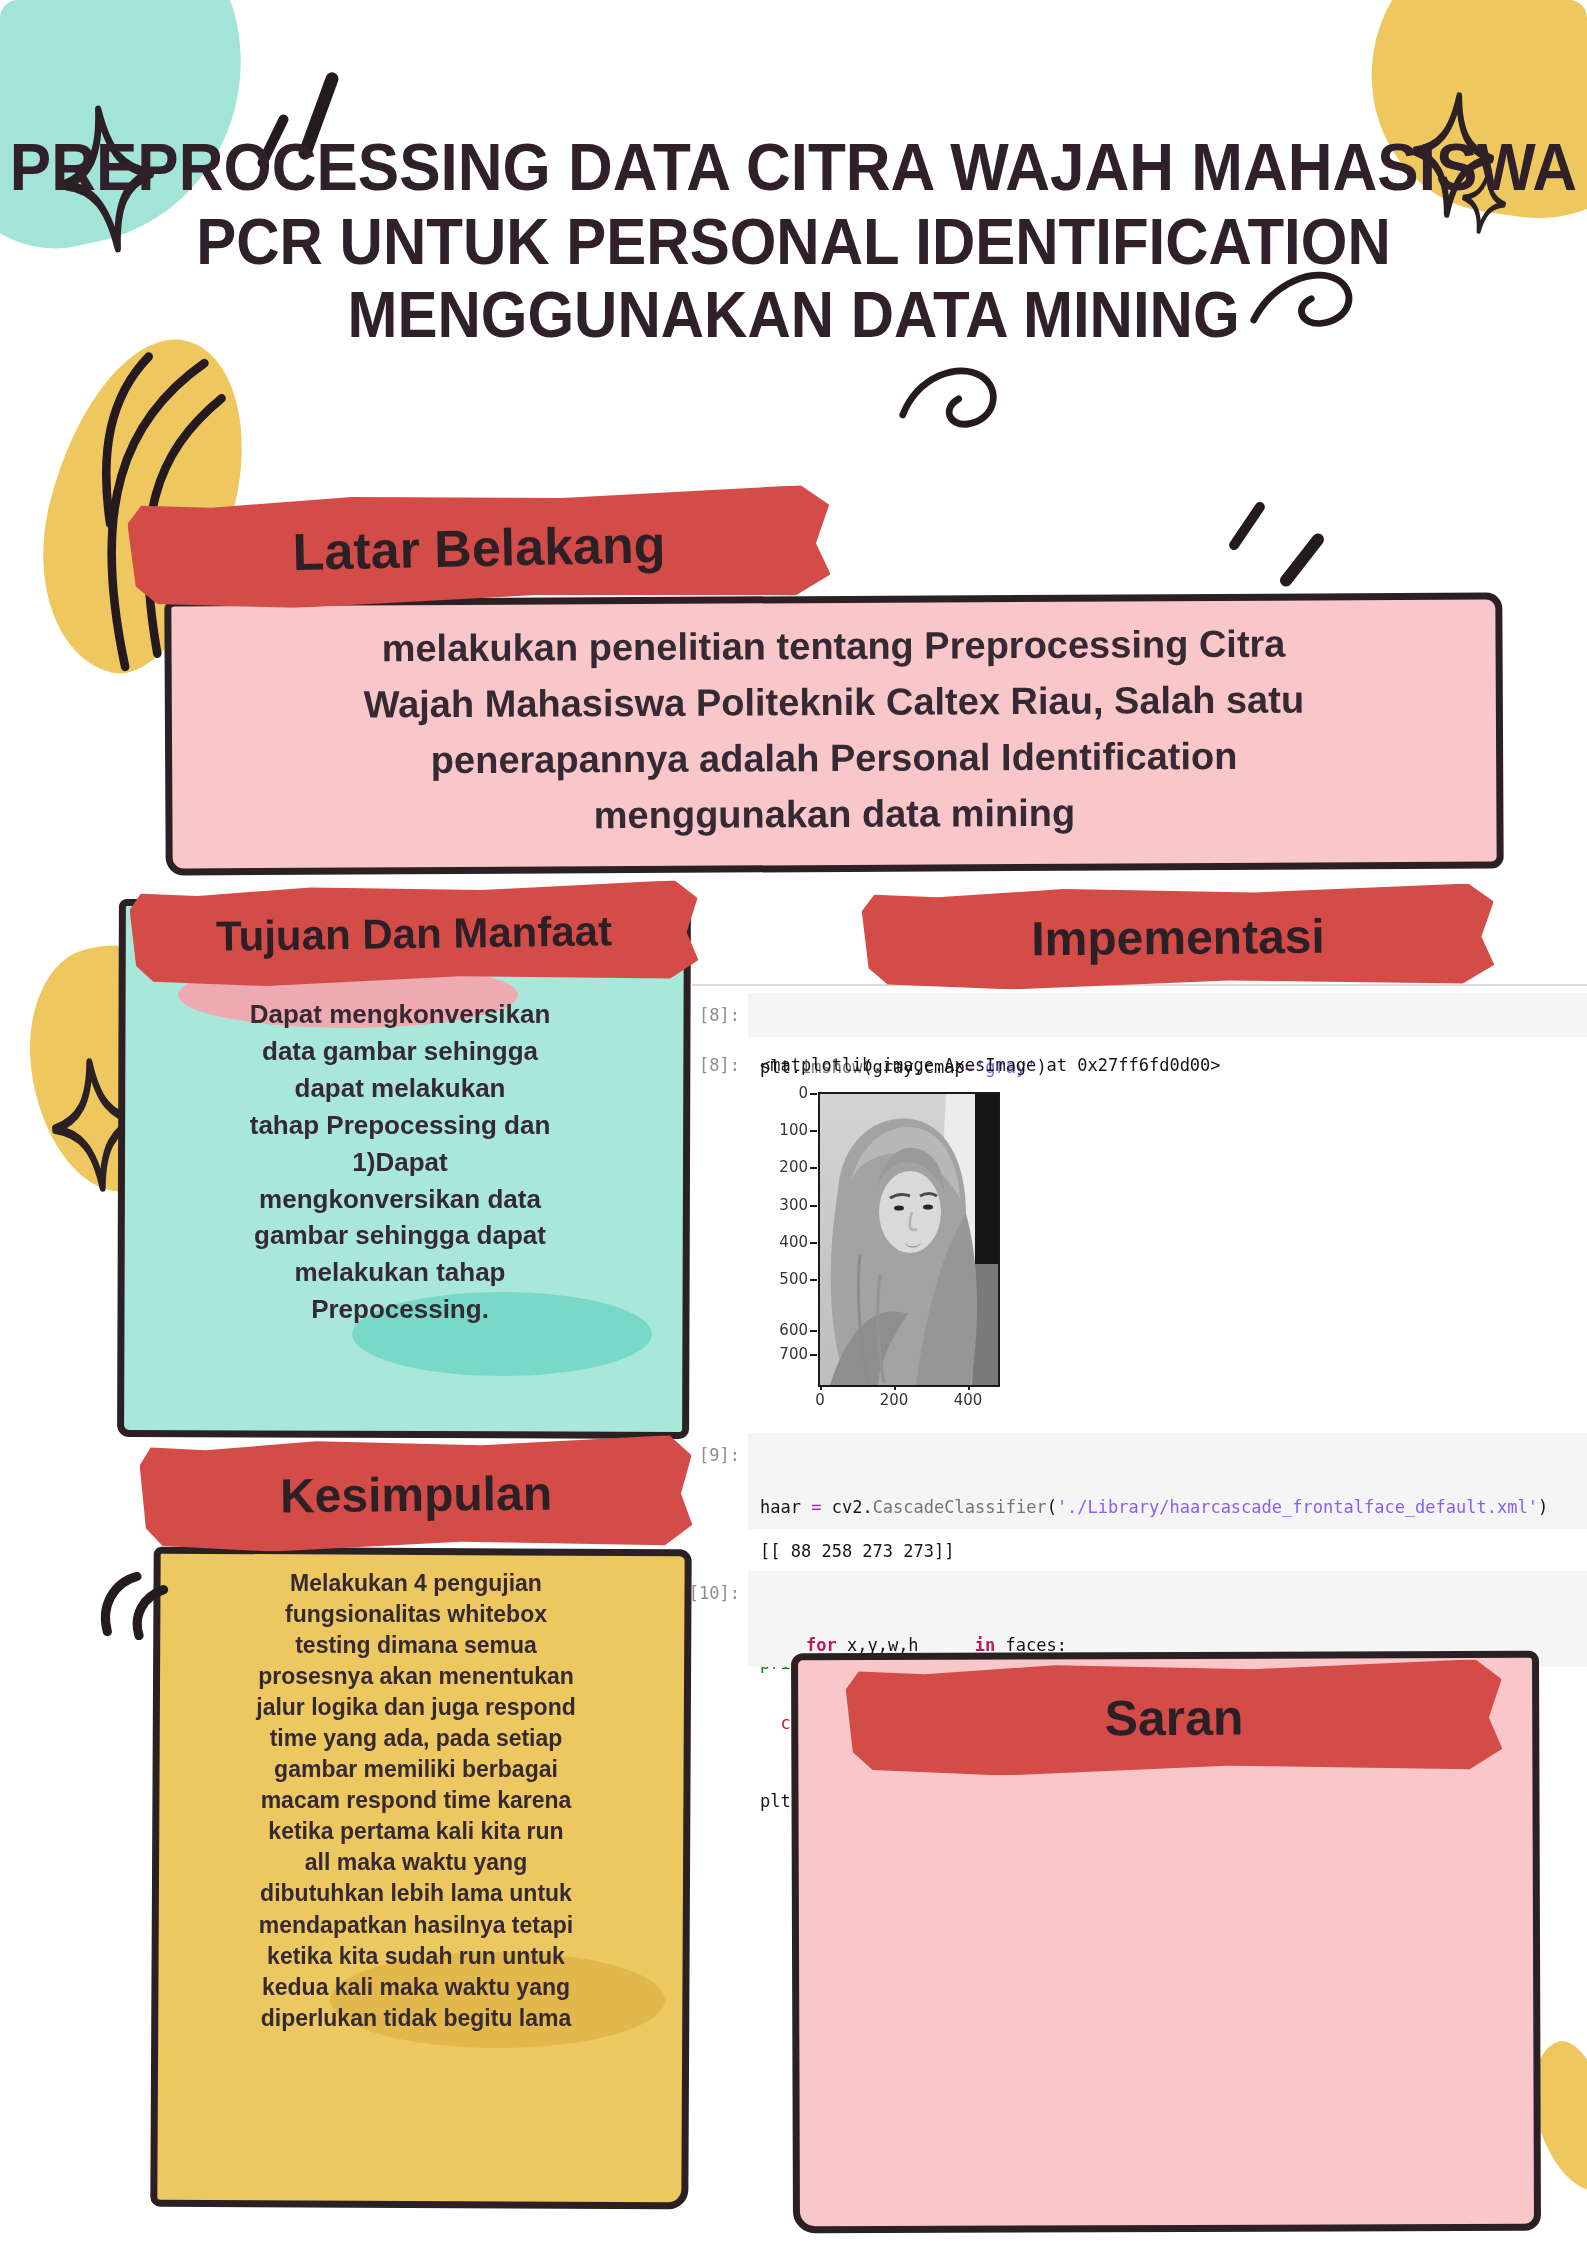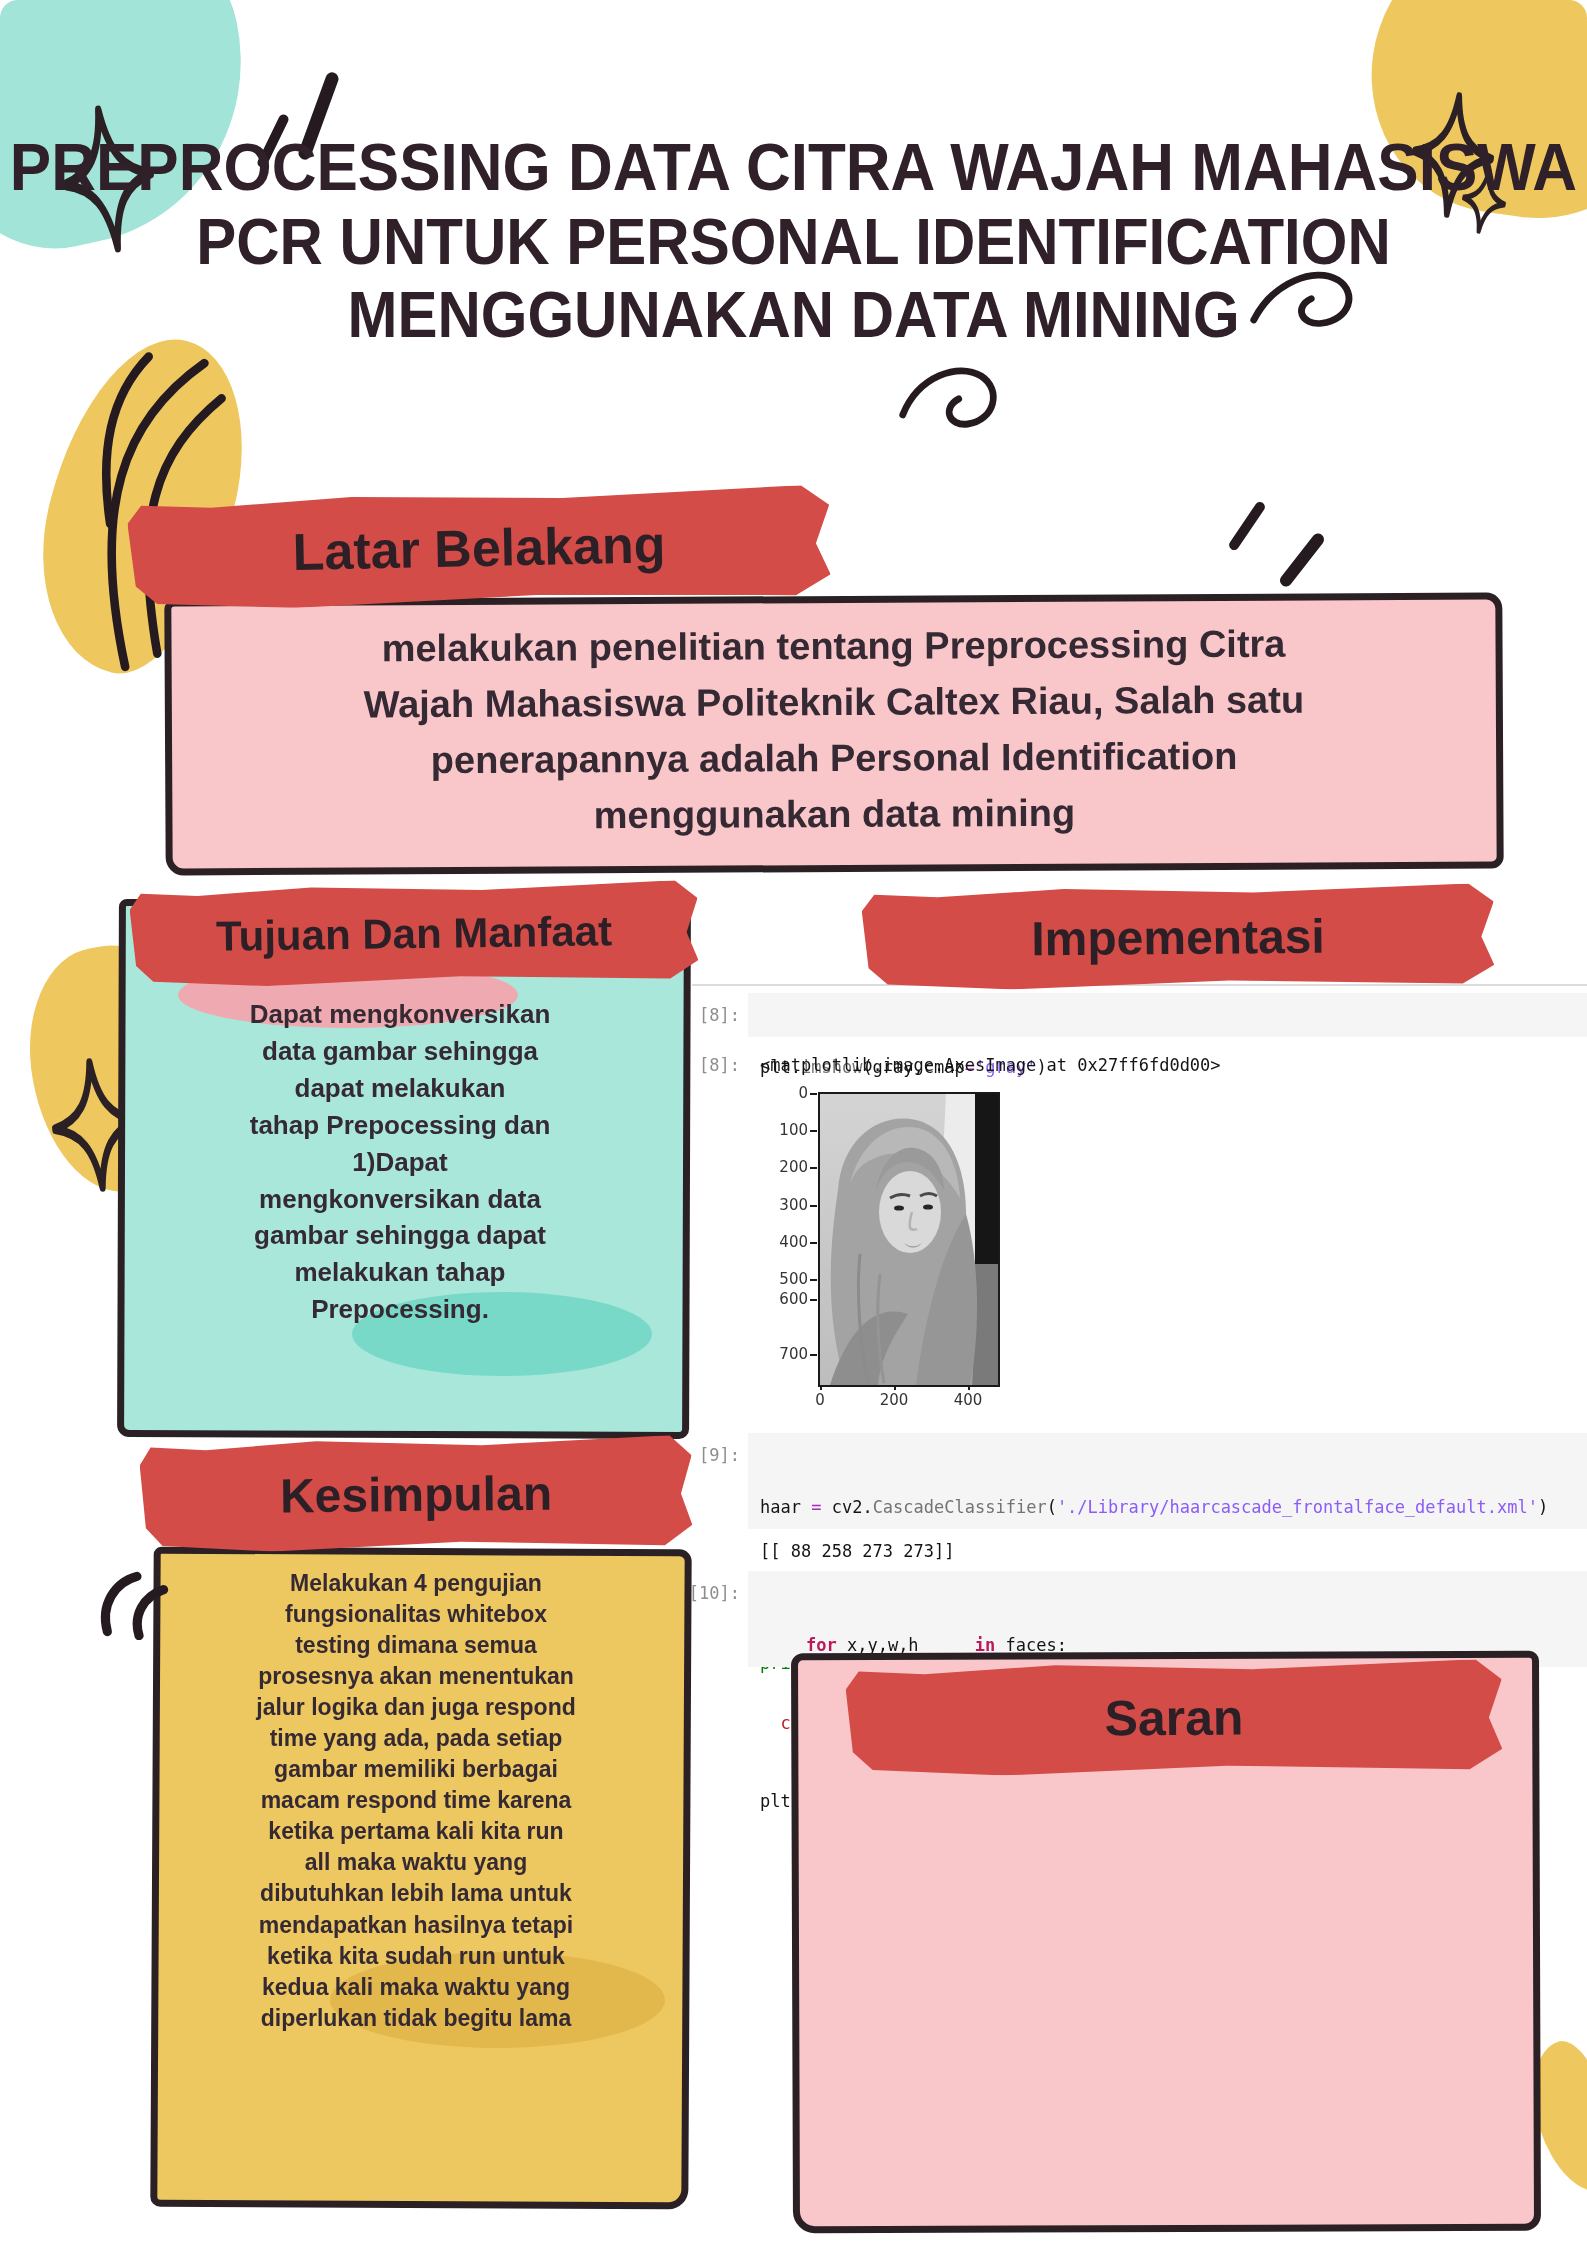--- a/index.html
+++ b/index.html
@@ -46,21 +46,21 @@
   .kw{color:#be185d;font-weight:bold;margin-left:46px;}
   .bi{color:#008000;}
   .mod{color:#ba2121;}
   
   .plot{position:absolute;left:818px;top:1092px;z-index:2;}
   .plotbox{width:178px;height:291px;border:2px solid #1a1a1a;position:relative;}
   .ytick{position:absolute;left:-52px;width:42px;text-align:right;font:15px "DejaVu Sans",sans-serif;color:#333;}
   .ytick::after{content:"";position:absolute;right:-9px;top:9px;width:7px;height:2px;background:#1a1a1a;}
   .ytick:nth-of-type(1){top:-8px;} .ytick:nth-of-type(2){top:29px;} .ytick:nth-of-type(3){top:66px;}
   .ytick:nth-of-type(4){top:104px;} .ytick:nth-of-type(5){top:141px;} .ytick:nth-of-type(6){top:178px;}
-  .ytick:nth-of-type(7){top:198px;} .ytick:nth-of-type(8){top:253px;}
+  .ytick:nth-of-type(7){top:229px;} .ytick:nth-of-type(8){top:253px;}
   .xtick{position:absolute;top:299px;width:44px;margin-left:-22px;text-align:center;font:15px "DejaVu Sans",sans-serif;color:#333;}
   .xtick::before{content:"";position:absolute;top:-7px;left:50%;width:2px;height:6px;background:#1a1a1a;}
   .xtick:nth-of-type(9){left:2px;} .xtick:nth-of-type(10){left:76px;} .xtick:nth-of-type(11){left:150px;}
 </style>
 </head>
 <body>
 
 <div id="poster">
 
   <div class="blob blob-teal"></div>

